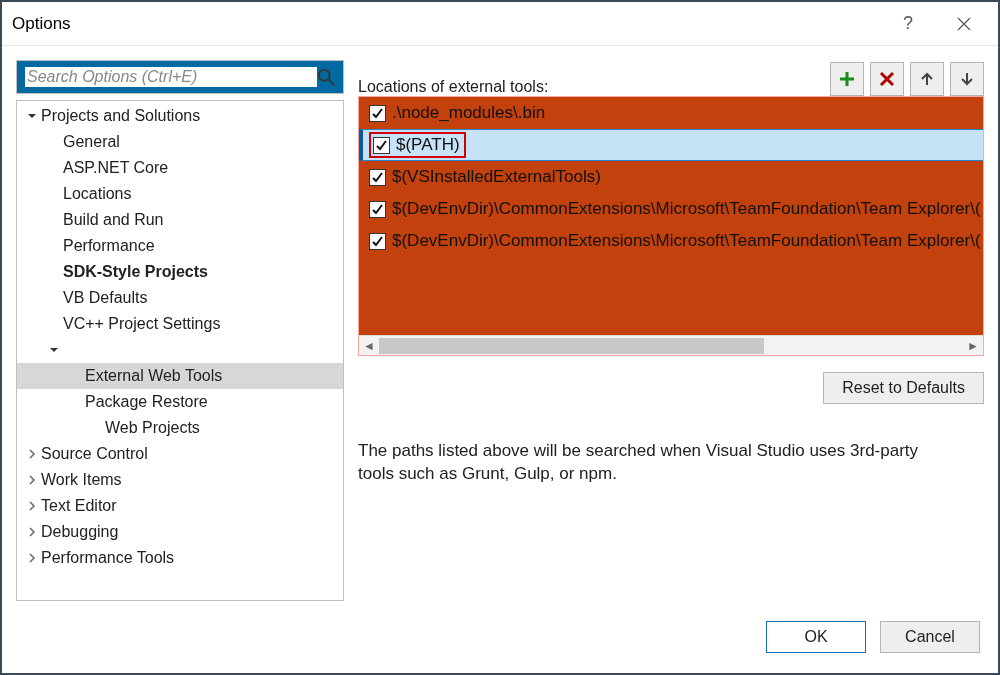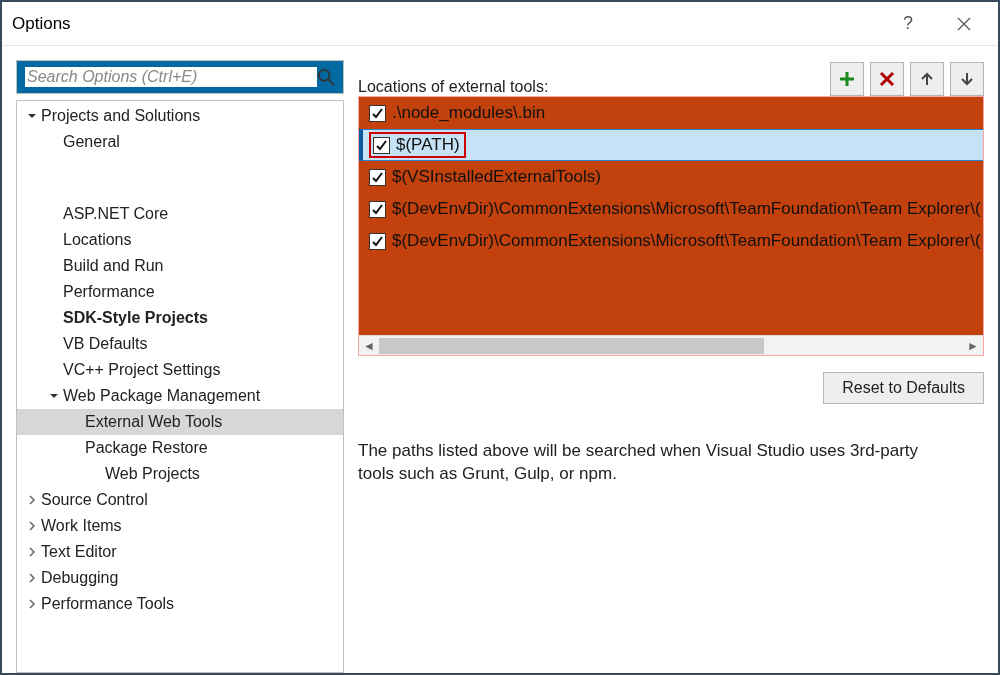--- a/index.html
+++ b/index.html
@@ -135,21 +135,21 @@
                 <svg viewBox="0 0 10 10">
                   <path d="M1 3 L5 7 L9 3 Z" fill="#333"></path>
                 </svg>
               </span>
               <span class="tlabel">Projects and Solutions</span>
             </div>
             <div class="tnode" style="padding-left: 30px;">
               <span class="tarrow"></span>
               <span class="tlabel">General</span>
             </div>
-            <div class="tnode" style="padding-left: 30px; margin-top: 46px;">
+            <div class="tnode" style="padding-left: 30px;">
               <span class="tarrow"></span>
               <span class="tlabel">ASP.NET Core</span>
             </div>
             <div class="tnode" style="padding-left: 30px;">
               <span class="tarrow"></span>
               <span class="tlabel">Locations</span>
             </div>
             <div class="tnode" style="padding-left: 30px;">
               <span class="tarrow"></span>
               <span class="tlabel">Build and Run</span>
@@ -169,21 +169,20 @@
             <div class="tnode" style="padding-left: 30px;">
               <span class="tarrow"></span>
               <span class="tlabel">VC++ Project Settings</span>
             </div>
             <div class="tnode" style="padding-left: 30px;">
               <span class="tarrow">
                 <svg viewBox="0 0 10 10">
                   <path d="M1 3 L5 7 L9 3 Z" fill="#333"></path>
                 </svg>
               </span>
-              <span class="tlabel">Web Package Management</span>
             </div>
             <div class="tnode selected" style="padding-left: 52px;">
               <span class="tarrow"></span>
               <span class="tlabel">External Web Tools</span>
             </div>
             <div class="tnode" style="padding-left: 52px;">
               <span class="tarrow"></span>
               <span class="tlabel">Package Restore</span>
             </div>
             <div class="tnode" style="padding-left: 30px; gap: 42px;">
@@ -315,14 +314,18 @@
       </div>
 
       <div class="resetrow">
         <div class="btn">Reset to Defaults</div>
       </div>
 
       <div class="desc">The paths listed above will be searched when Visual Studio uses 3rd-party tools such as Grunt, Gulp, or npm.</div>
     </div>
   </div>
 
+  <div class="footer">
+    <div class="btn primary">OK</div>
+    <div class="btn">Cancel</div>
+  </div>
 
 </div>
 
 </body></html>

